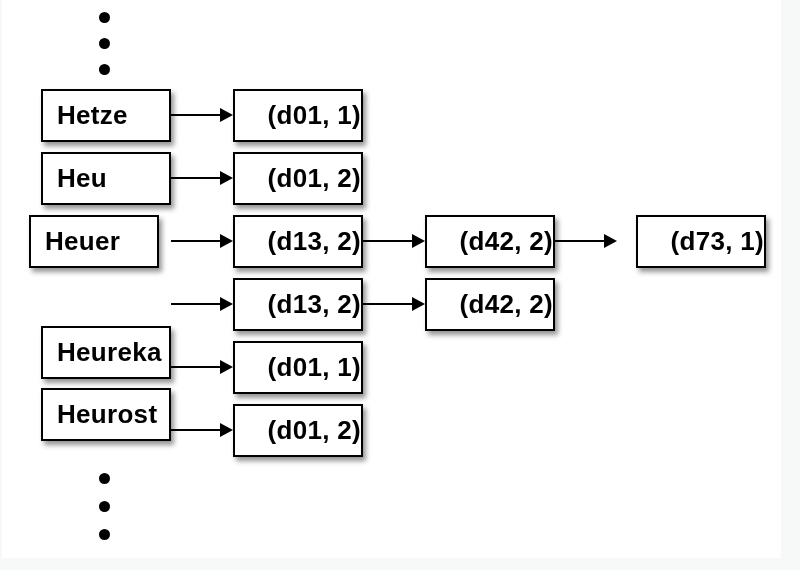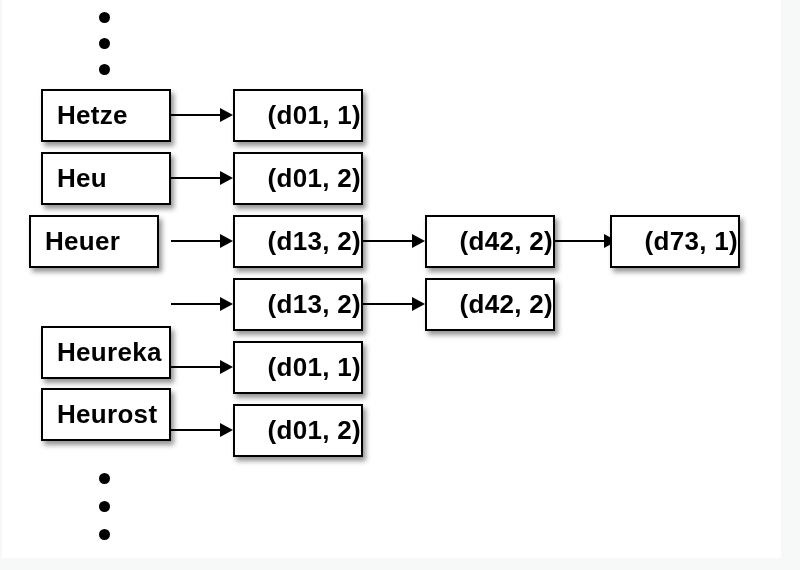--- a/index.html
+++ b/index.html
@@ -78,21 +78,21 @@
       <div class="shaft" style="width: 50px;"></div>
       <div class="head"></div>
     </div>
     <div class="node posting" style="left: 425px; top: 215px;">
       <span>(d42, 2)</span>
     </div>
     <div class="arrow" style="left: 555px; top: 234px; width: 62px;">
       <div class="shaft" style="width: 50px;"></div>
       <div class="head"></div>
     </div>
-    <div class="node posting" style="left: 610px; top: 215px; padding-left: 32px;">
+    <div class="node posting" style="left: 636px; top: 215px; padding-left: 32px;">
       <span>(d73, 1)</span>
     </div>
     <div class="node term" style="left: 41px; top: 278px; margin-top: 48px;">
       <span>Heureka</span>
     </div>
     <div class="arrow" style="left: 171px; top: 297px; width: 62px;">
       <div class="shaft" style="width: 50px;"></div>
       <div class="head"></div>
     </div>
     <div class="node posting" style="left: 233px; top: 278px;">

